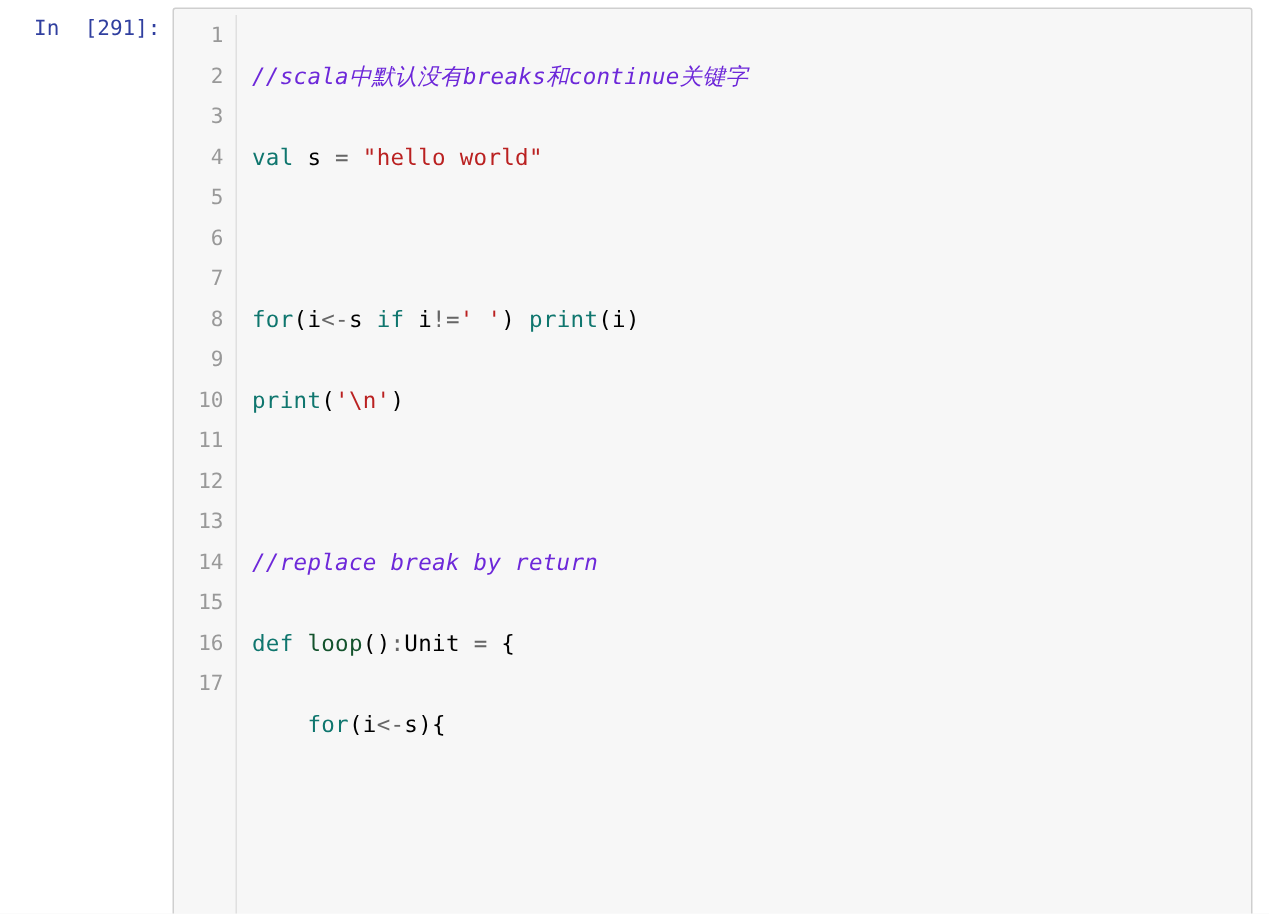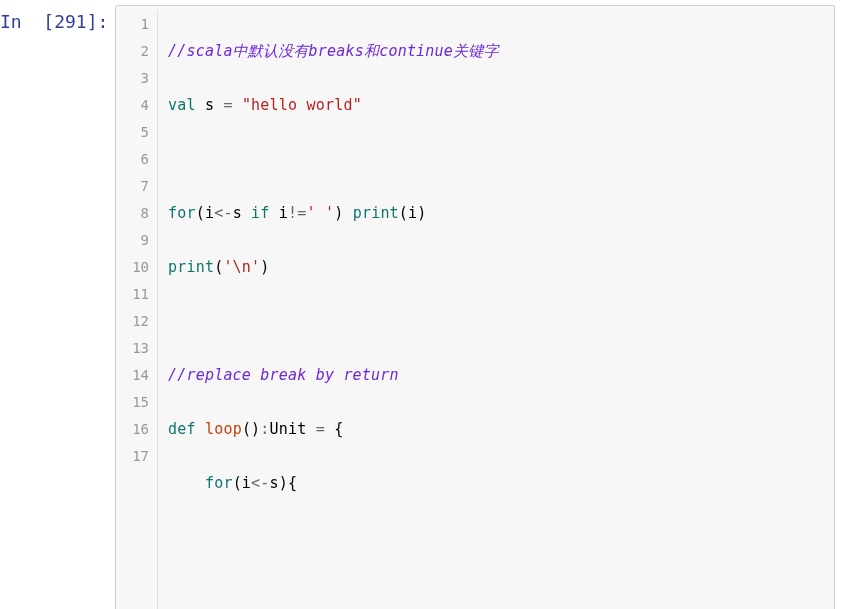--- a/index.html
+++ b/index.html
@@ -16,21 +16,21 @@
     display: flex;
     align-items: flex-start;
     padding: 5px 5px 0 0;
   }
   .prompt {
     width: 115px;
     min-width: 115px;
     text-align: right;
     padding: 6px 8px 0 0;
     font-family: monospace;
-    font-size: 18px;
+    font-size: 14px;
     white-space: pre;
   }
   .prompt-in { color: #303f9f; }
   .code-area {
     flex: 1;
     background: #f7f7f7;
     border: 1px solid #cfcfcf;
     border-radius: 2px;
     display: flex;
     padding: 4px 0;
@@ -54,21 +54,21 @@
     line-height: 27px;
     white-space: pre;
     font-size: 15px;
     letter-spacing: 0.2px;
     overflow: hidden;
   }
   .tok-cm { color: #6d28d9; font-style: italic; }
   .tok-kw { color: #0f766e; font-weight: normal; }
   .tok-str { color: #ba2121; }
   .tok-op { color: #666; }
-  .tok-fn { color: #c2410c; }
+  .tok-fn { color: #14532d; }
 </style>
 </head>
 <body>
 
 <div class="cell">
   <div class="prompt prompt-in">In  [291]:</div>
   <div class="code-area">
     <div class="gutter">
       <div>1</div>
       <div>2</div>

